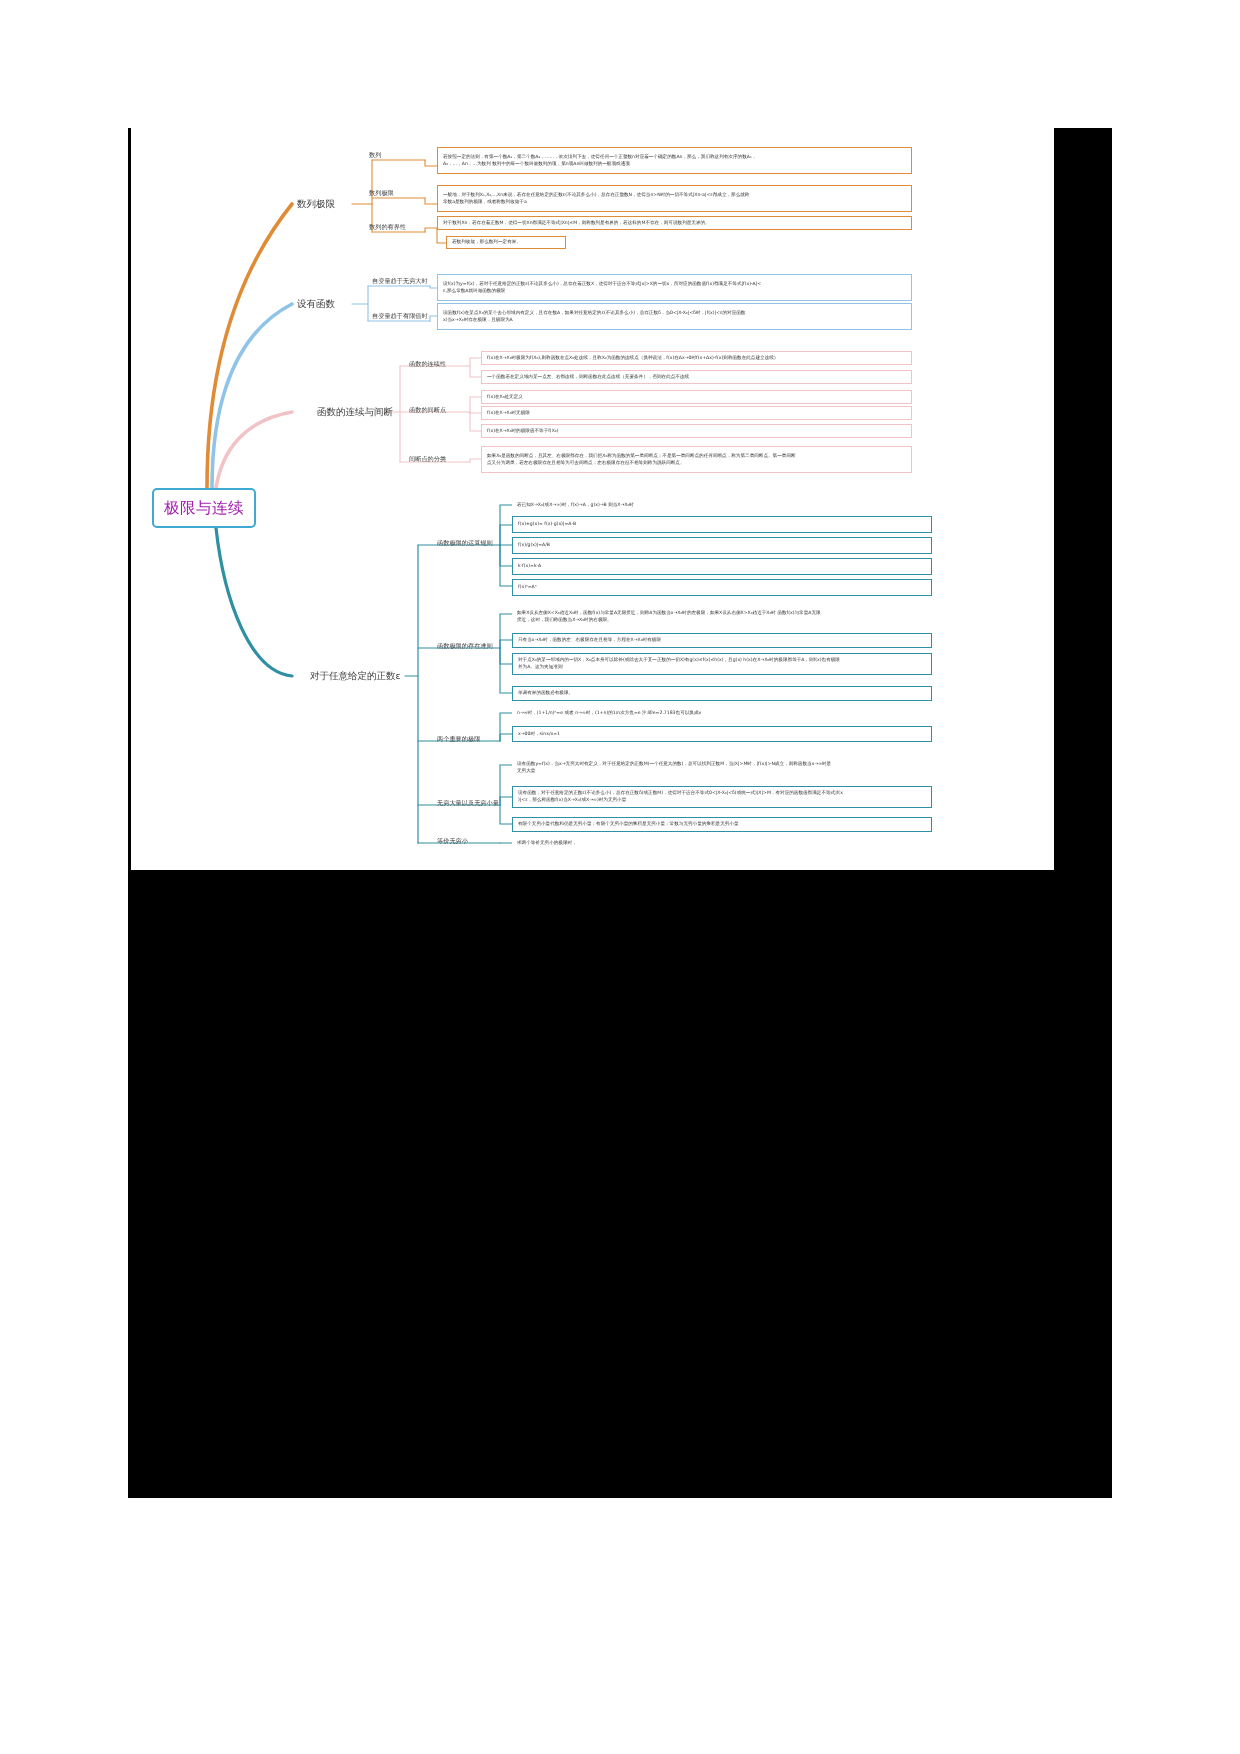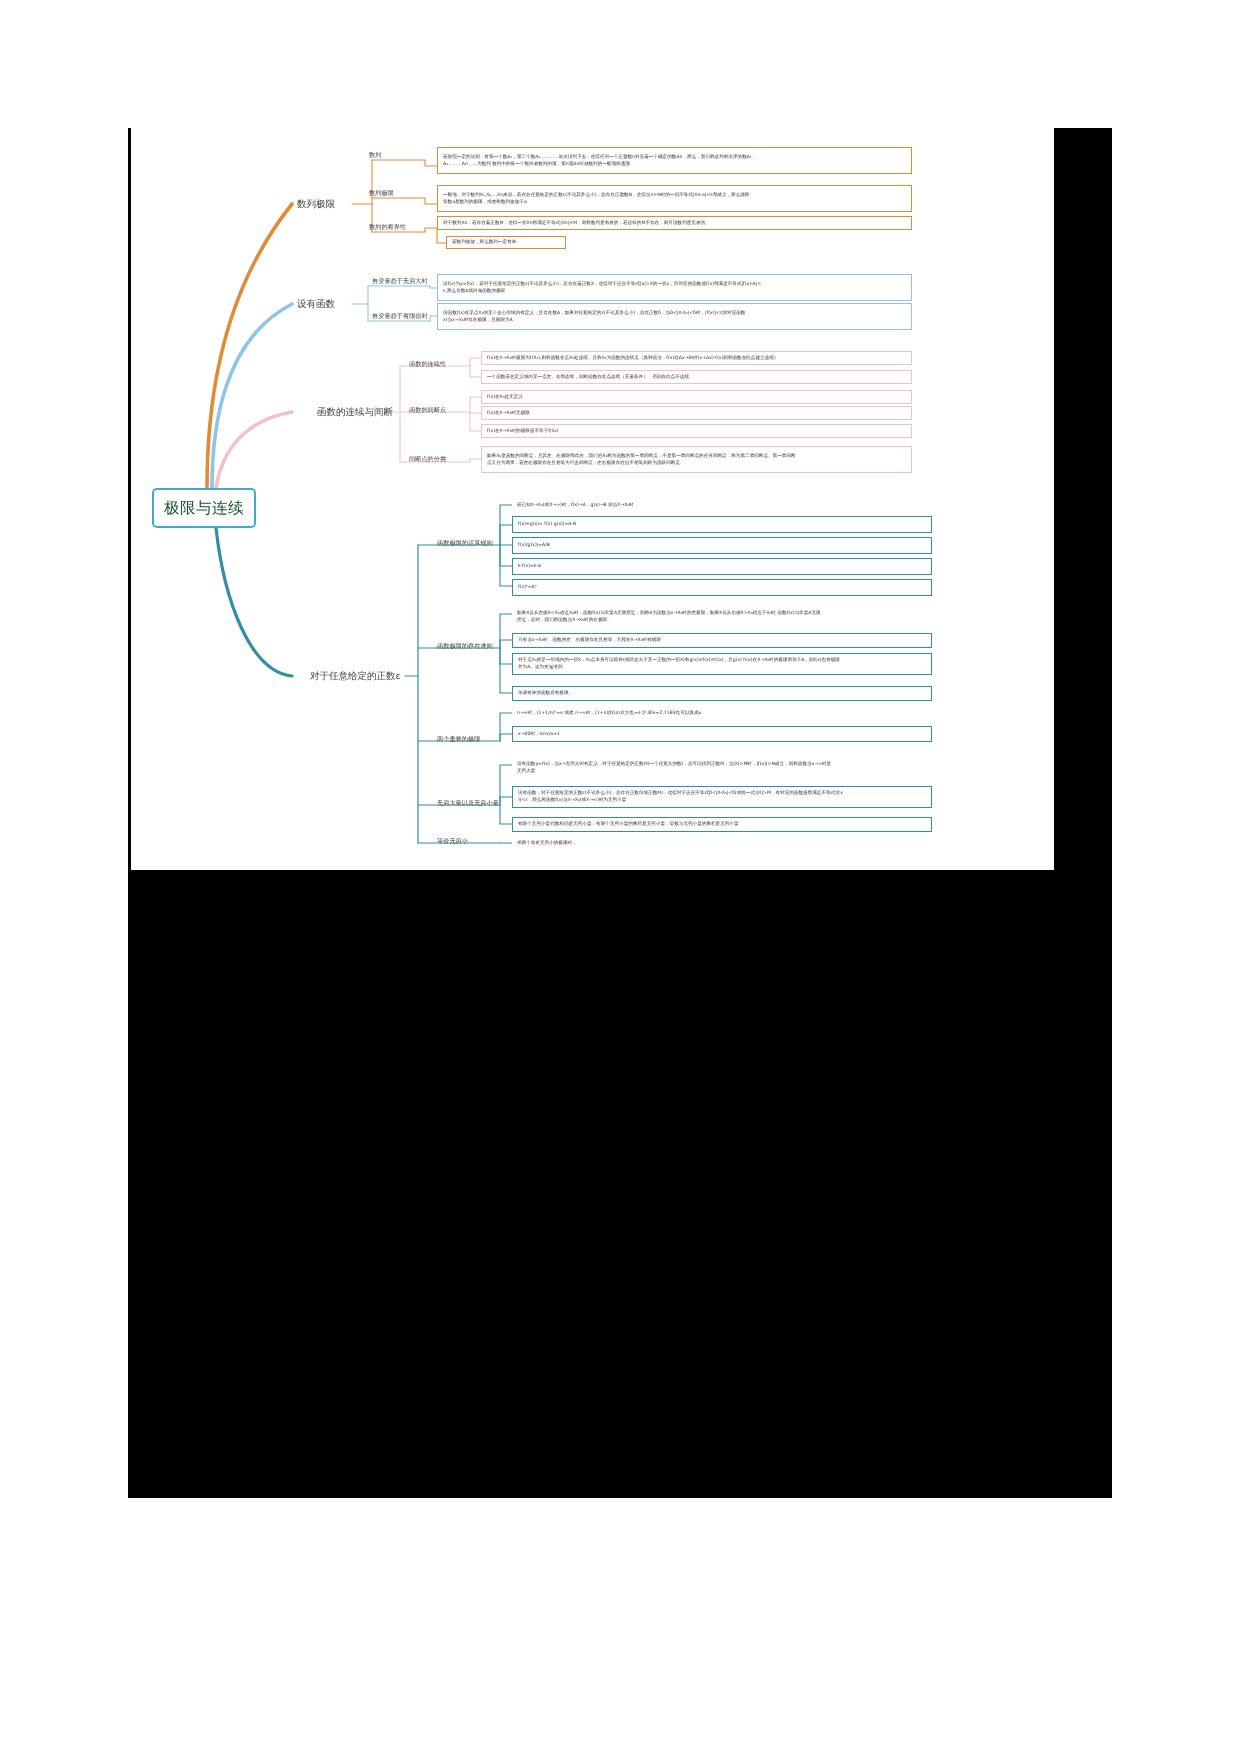--- a/index.html
+++ b/index.html
@@ -18,21 +18,21 @@
 
   svg.links{position:absolute;left:0;top:0;width:1240px;height:1754px;pointer-events:none;}
 
   .node{position:absolute;box-sizing:border-box;}
 
   
   .root{
     left:152px;top:488px;width:104px;height:40px;
     border:2.6px solid #3fa9d4;border-radius:5px;background:#ffffff;
     display:flex;align-items:center;justify-content:center;
-    font-size:15.5px;color:#14532d;letter-spacing:.5px;
+    font-size:15.5px;color:#a21caf;letter-spacing:.5px;
   }
 
   
   .l1{
     font-size:9.5px;color:#3a3a3a;white-space:nowrap;
     transform:translateY(-50%);
   }
   
   .l2{
     font-size:6.2px;color:#3a3a3a;white-space:nowrap;

